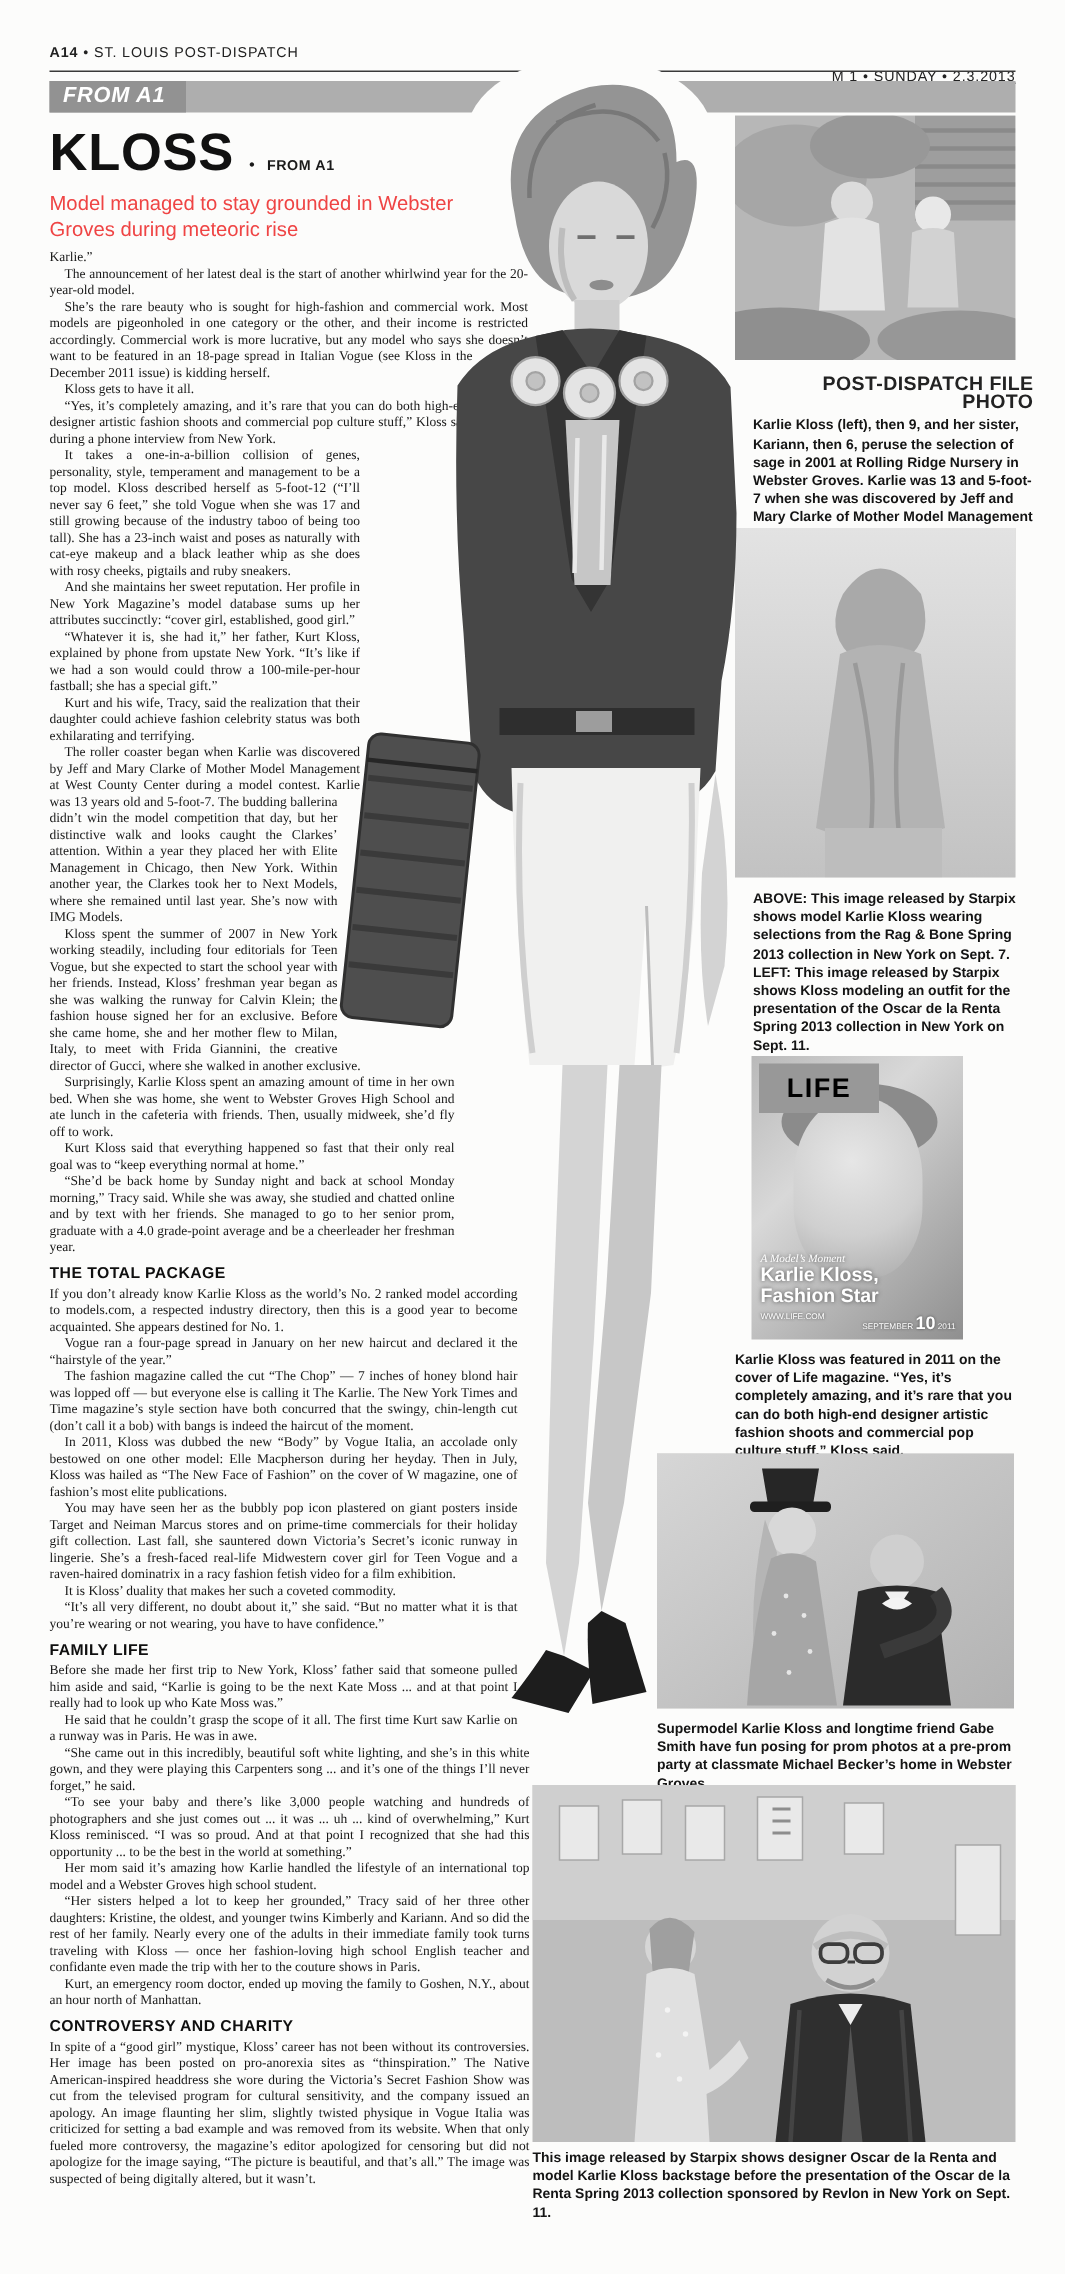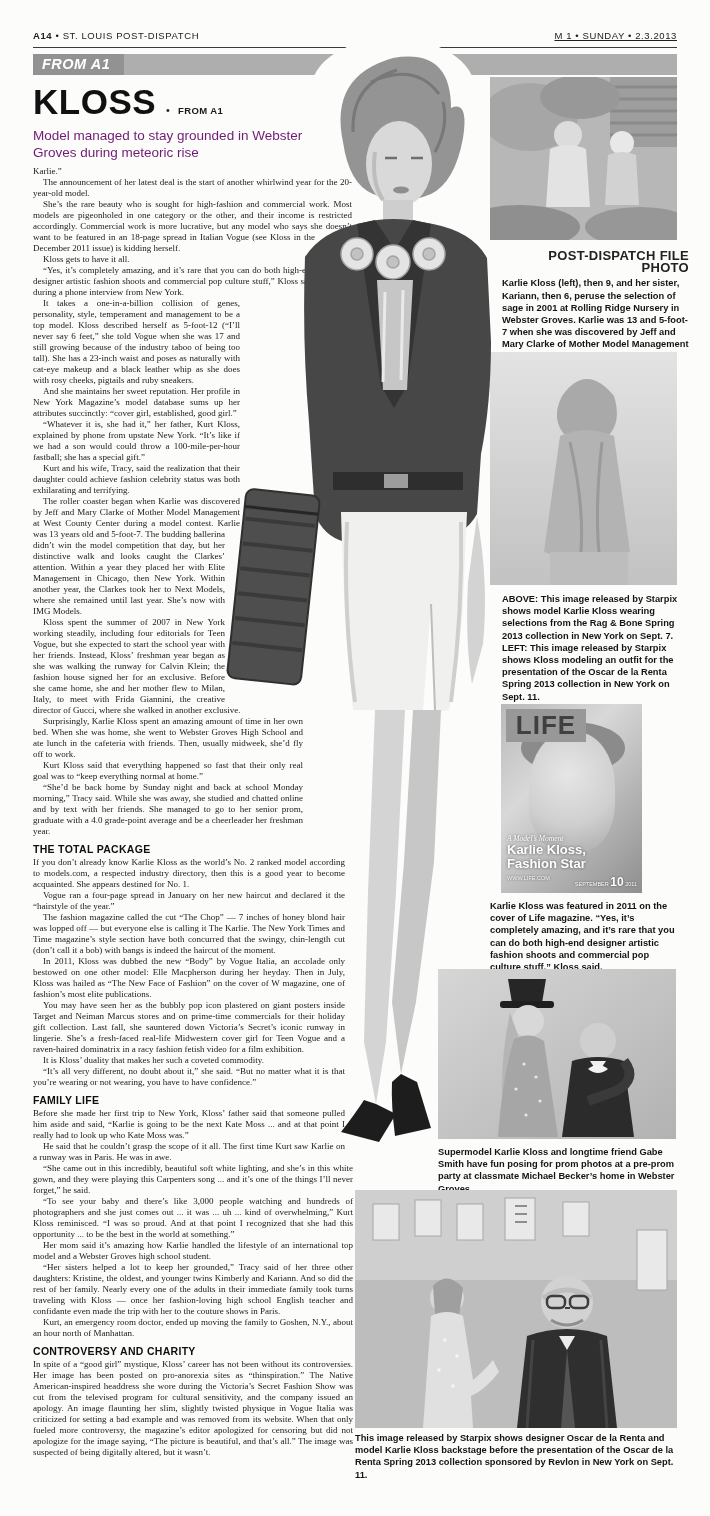--- a/index.html
+++ b/index.html
@@ -2,34 +2,34 @@
 <html><head>
 <meta charset="utf-8">
 <style>
   html,body{margin:0;padding:0;background:#e8e8e8;}
   #page{position:relative;width:710px;height:1516px;background:#fcfcfb;margin:0 auto;overflow:hidden;
         font-family:"Liberation Serif",serif;color:#1b1b1b;}
   
   .masthead{position:absolute;left:33px;top:30px;width:644px;height:14px;
             font-family:"Liberation Sans",sans-serif;font-size:9.5px;letter-spacing:.6px;color:#222;}
   .masthead .left{position:absolute;left:0;top:0;}
-  .masthead .right{position:absolute;right:0;top:0;text-decoration:underline;}
+  .masthead .right{position:absolute;right:0;top:16px;text-decoration:underline;}
   .masthead b{font-weight:700;}
   .head-rule{position:absolute;left:33px;top:47px;width:644px;height:1px;background:#3a3a3a;}
   .kicker{position:absolute;left:33px;top:54px;width:644px;height:21px;background:#aeaeae;}
   .kicker .tag{display:inline-block;height:21px;line-height:21px;padding:0 14px 0 9px;background:#929292;
       color:#fff;font-family:"Liberation Sans",sans-serif;font-weight:700;font-style:italic;
       font-size:14.5px;letter-spacing:.5px;}
   
   .headline{position:absolute;left:33px;top:82px;font-family:"Liberation Sans",sans-serif;color:#111;}
   .headline .main{font-size:35px;font-weight:800;letter-spacing:.5px;}
   .headline .jump{font-size:9.5px;font-weight:700;letter-spacing:.4px;margin-left:8px;color:#1a1a1a;}
   .headline .dot{font-size:11px;margin-left:10px;color:#1a1a1a;}
   .deck{position:absolute;left:33px;top:128px;width:300px;font-family:"Liberation Sans",sans-serif;
-        font-size:13.5px;line-height:16.5px;color:#701a75;}
+        font-size:13.5px;line-height:16.5px;color:#ef4444;}
   
   .article{position:absolute;left:33px;top:166px;width:320px;height:1312px;overflow:hidden;
            font-size:9px;line-height:11px;text-align:justify;color:#191919;}
   .article p{margin:0;text-indent:10px;}
   .article p.noindent{text-indent:0;}
   .article h3{margin:7px 0 2px;font-family:"Liberation Sans",sans-serif;font-size:10.5px;
               letter-spacing:.3px;color:#0f0f0f;}
   .sp{float:right;clear:right;}
   .sp1{width:1px;height:69px;}
   .sp2{width:38px;height:65px;}
@@ -40,21 +40,21 @@
   
   .photo{position:absolute;overflow:hidden;background:#c7c7c7;}
   .caption{position:absolute;font-family:"Liberation Sans",sans-serif;font-weight:700;
            font-size:9.3px;line-height:12.2px;color:#141414;}
   .credit{font-size:13px;letter-spacing:.3px;text-align:right;display:block;margin-bottom:3px;color:#222;}
   .cap-indent{padding-left:12px;}
   
   .life{position:absolute;left:501px;top:704px;width:141px;height:189px;overflow:hidden;
         background:linear-gradient(135deg,#b9b9b9 0%,#d8d8d8 35%,#8f8f8f 100%);}
   .life .logo{position:absolute;left:5px;top:5px;width:80px;height:33px;background:#989898;
-        color:#404040;font-family:"Liberation Sans",sans-serif;font-weight:800;font-size:26px;
+        color:#000000;font-family:"Liberation Sans",sans-serif;font-weight:800;font-size:18px;
         line-height:33px;text-align:center;letter-spacing:1px;}
   .life .face{position:absolute;left:28px;top:28px;width:86px;height:120px;border-radius:45% 45% 40% 40%;
         background:radial-gradient(circle at 45% 35%,#e6e6e6 0%,#cfcfcf 55%,#a9a9a9 100%);}
   .life .hairL{position:absolute;left:20px;top:18px;width:104px;height:52px;border-radius:50%;
         background:#8b8b8b;}
   .life .txt{position:absolute;left:6px;bottom:22px;color:#fff;text-shadow:0 0 3px #555;}
   .life .tag{font-family:"Liberation Serif",serif;font-style:italic;font-size:7.5px;}
   .life .t1{font-family:"Liberation Sans",sans-serif;font-weight:800;font-size:13px;line-height:14px;}
   .life .foot{position:absolute;left:6px;right:5px;bottom:4px;color:#fff;
         font-family:"Liberation Sans",sans-serif;font-size:5.5px;text-shadow:0 0 2px #444;}

